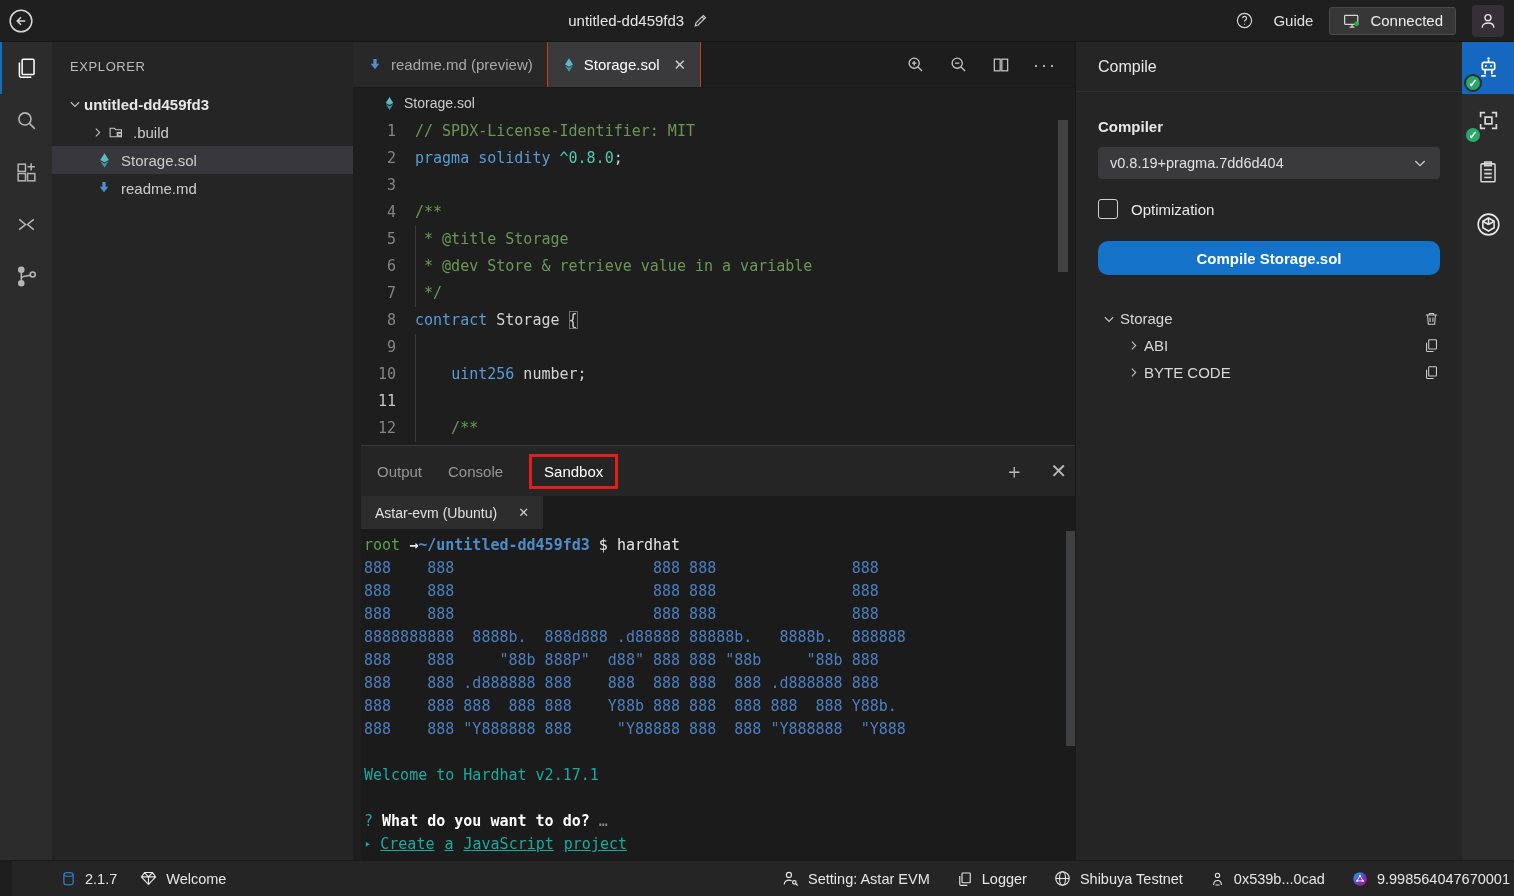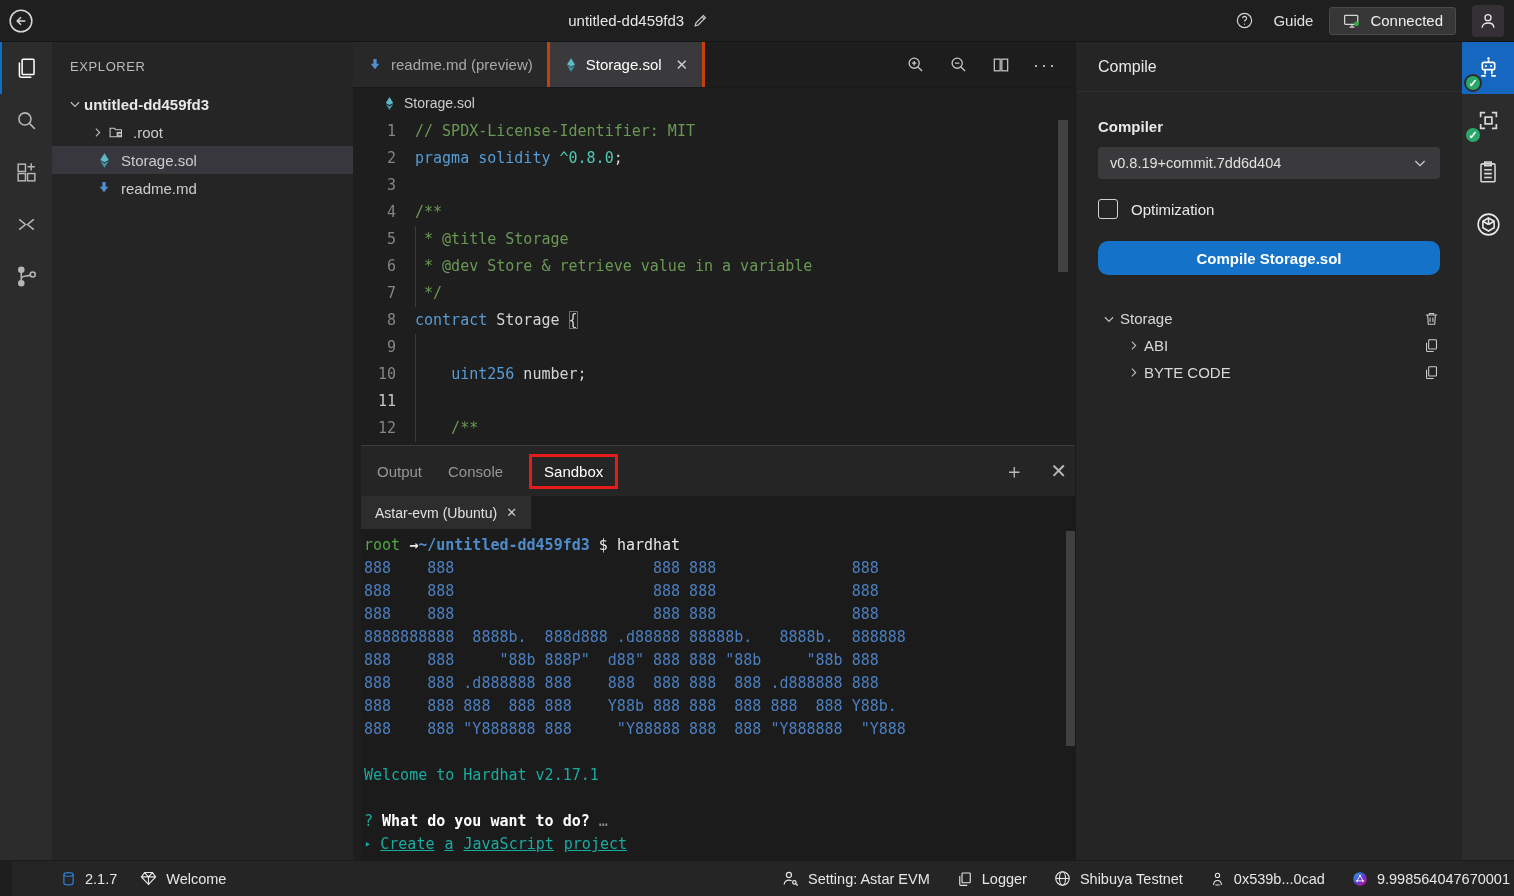--- a/index.html
+++ b/index.html
@@ -50,21 +50,21 @@
   .tree-row.selected { background:#37373d; }
   .tree-row .chev { width:18px; display:flex; justify-content:center; color:#c0c0c0; }
   .tree-row .ficon { width:20px; display:flex; justify-content:center; margin-right:7px; }
   .root-row { font-weight:bold; color:#e8e8e8; padding-left:14px; }
   .child-row { padding-left:36px; }
   .file-row { padding-left:42px; }
 
   
   .center { position:absolute; left:353px; top:42px; width:722px; height:818px; background:#1e1e1e; }
   .tabbar { height:46px; background:#1d1d1d; display:flex; align-items:stretch; border-bottom:1px solid #191919; }
-  .tab { display:flex; align-items:center; gap:8px; padding:0 14px; font-size:15px; color:#a8a8a8; cursor:pointer; background:#282829; border-right:3px solid #c2410c; }
+  .tab { display:flex; align-items:center; gap:8px; padding:0 14px; font-size:15px; color:#a8a8a8; cursor:pointer; background:#282829; border-right:1px solid #c2410c; }
   .tab.active { background:#3a3a3c; color:#ffffff; }
   .tab .tclose { margin-left:6px; color:#cccccc; font-size:15px; }
   .tab-spacer { flex:1; }
   .editor-actions { display:flex; align-items:center; gap:22px; padding-right:18px; color:#c5c5c5; }
   .editor-actions .eicon { cursor:pointer; display:flex; }
   .dots { font-size:18px; letter-spacing:2px; color:#c5c5c5; cursor:pointer; line-height:10px; }
 
   .breadcrumb { height:30px; display:flex; align-items:center; gap:8px; padding-left:30px; font-size:14px; color:#cccccc; background:#1e1e1e; }
 
   .code-area { position:relative; height:327px; overflow:hidden; font-family:"DejaVu Sans Mono", monospace; font-size:15px; }
@@ -83,21 +83,21 @@
   
   .panel { position:absolute; left:8px; top:403px; width:722px; height:415px; border-top:1px solid #3c3c3c; background:#1b1b1c; }
   .panel-header { height:50px; background:#252526; display:flex; align-items:center; padding:0 16px; }
   .ptab { font-size:15px; color:#969696; margin-right:26px; cursor:pointer; }
   .ptab.active { color:#ffffff; }
   .ptab.sandbox { border:3px solid #e51c1c; padding:6px 12px; margin-right:8px; }
   .panel-header .spacer { flex:1; }
   .ph-icon { color:#b9b9b9; font-size:20px; margin-left:26px; cursor:pointer; line-height:1; }
 
   .term-tabs { height:33px; background:#1b1b1c; display:flex; align-items:stretch; }
-  .term-tab { background:#2d2d2e; display:flex; align-items:center; gap:9px; padding:0 14px; font-size:14px; color:#e0e0e0; cursor:pointer; }
+  .term-tab { background:#2d2d2e; display:flex; align-items:center; gap:21px; padding:0 14px; font-size:14px; color:#e0e0e0; cursor:pointer; }
   .term-tab .ttclose { color:#cccccc; font-size:13px; }
 
   .terminal { position:relative; height:332px; padding:5px 0 0 3px; font-family:"DejaVu Sans Mono", monospace; font-size:15px; line-height:23px; color:#e8e8e8; overflow:hidden; }
   .t-line { white-space:pre; height:23px; }
   .p-user { color:#57a64a; }
   .p-arrow { color:#e8e8e8; font-weight:bold; }
   .p-path { color:#4e8cc9; font-weight:bold; }
   .ascii-art { font-family:"DejaVu Sans Mono", monospace; font-size:15px; line-height:23px; color:#4c7fbf; white-space:pre; }
   .t-welcome { color:#1aab9f; }
   .q-mark { color:#1aab9f; }
@@ -225,21 +225,21 @@
             <path d="M9 5 l7 7 -7 7"></path>
           </svg>
       </span>
       <span class="ficon">
         <svg width="17" height="17" viewBox="0 0 24 24" fill="none" stroke="#c8c8c8" stroke-width="1.5">
             <path d="M3 6 h6 l2 2 h8 v10 H3 Z"></path>
             <rect x="13" y="12" width="6" height="5" fill="#252526"></rect>
             <rect x="14" y="13" width="5" height="4"></rect>
           </svg>
       </span>
-      <span>.root</span>
+      <span>.build</span>
     </div>
     <div class="tree-row file-row selected">
       <span class="ficon">
         <svg width="15" height="17" viewBox="0 0 24 28" fill="none">
             <polygon points="12,2 19,13 12,17 5,13" fill="#5fb8c5"></polygon>
             <polygon points="5,15 12,19 19,15 12,26" fill="#3d98a8"></polygon>
           </svg>
       </span>
       <span>Storage.sol</span>
     </div>
@@ -353,21 +353,21 @@
         <div class="term-scrollbar"></div>
       </div>
     </div>
   </div>
 
   <div class="rightpanel">
     <div class="rp-header">Compile</div>
     <div class="rp-body">
       <div class="rp-label">Compiler</div>
       <div class="rp-select">
-        <span>v0.8.19+commit.7dd6d404</span>
+        <span>v0.8.19+pragma.7dd6d404</span>
         <svg width="16" height="16" viewBox="0 0 24 24" fill="none" stroke="#cccccc" stroke-width="2">
             <path d="M5 9 l7 7 7-7"></path>
           </svg>
       </div>
       <div class="rp-check">
         <span class="checkbox"></span>
         <span class="rp-check-label">Optimization</span>
       </div>
       <div class="compile-btn">Compile Storage.sol</div>
 

